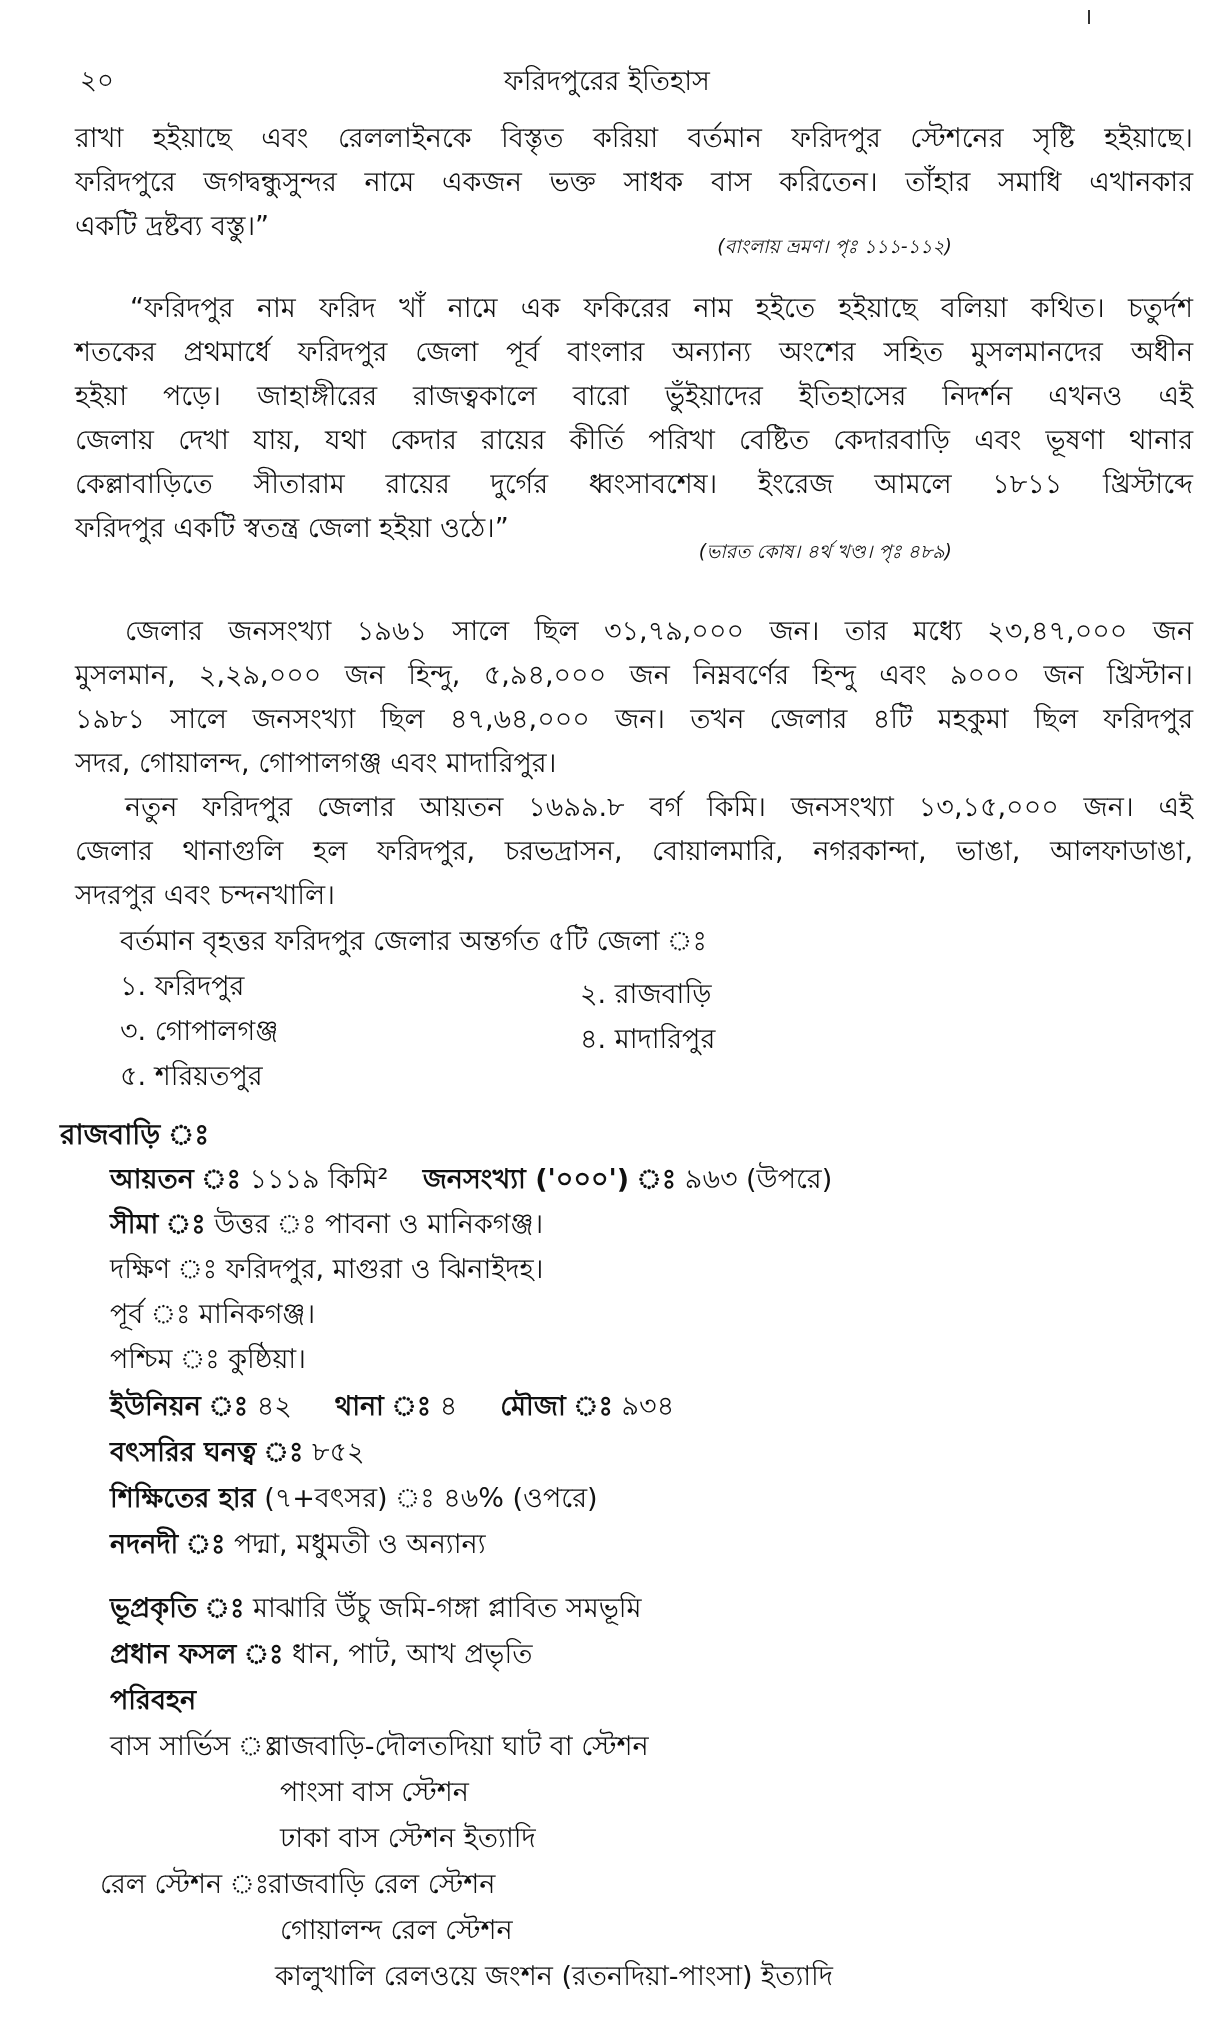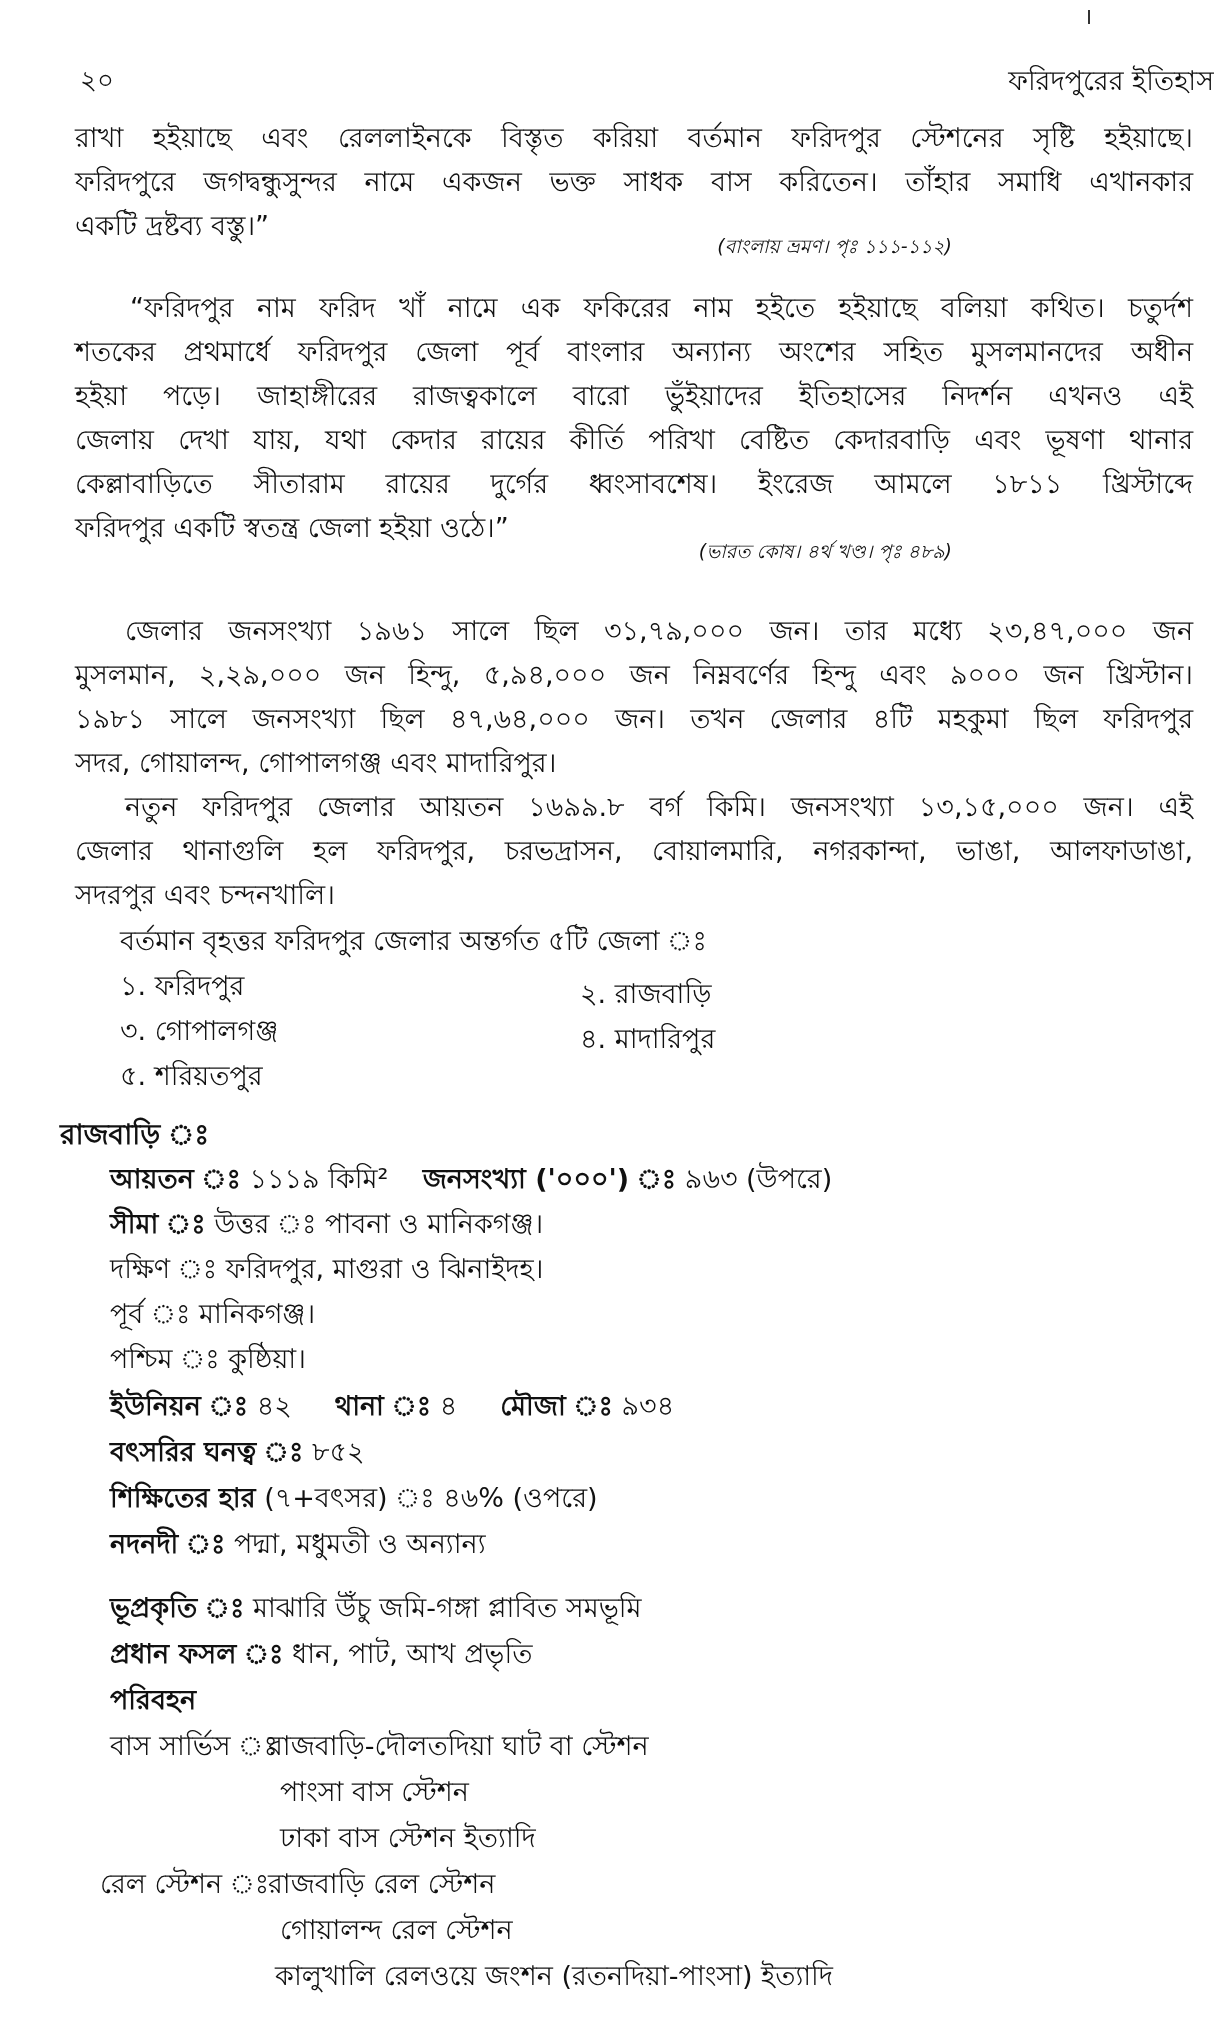--- a/index.html
+++ b/index.html
@@ -1,20 +1,20 @@
 <!DOCTYPE html>
 <html><head>
 <meta charset="utf-8">
 <style>
   html, body { margin:0; padding:0; background:#ffffff; }
   body { width:1214px; height:2037px; position:relative; overflow:hidden;
          font-family:"DejaVu Sans", "Liberation Sans", sans-serif; color:#111; }
   .page { position:absolute; left:0; top:0; width:992px; height:2037px; }
   .pgnum { position:absolute; left:80px; top:60px; font-size:26px; }
-  .runhead { position:absolute; left:0; width:1214px; top:60px; text-align:right; font-size:27px; }
+  .runhead { position:absolute; left:0; width:1214px; top:60px; text-align:center; font-size:27px; }
   .line { position:absolute; font-size:27px; white-space:nowrap; line-height:1.2; }
   .just { left:75px; width:1118px; text-align:justify; text-align-last:justify; }
   .src { right:40px; font-size:19px; font-style:italic; }
   .b { font-weight:bold;text-align:right; }
   .h2 { font-weight:bold; font-size:28px; left:60px; }
   .tick { position:absolute; left:1088px; top:10px; width:2px; height:14px; background:#333; }
 </style>
 </head>
 <body>
 

